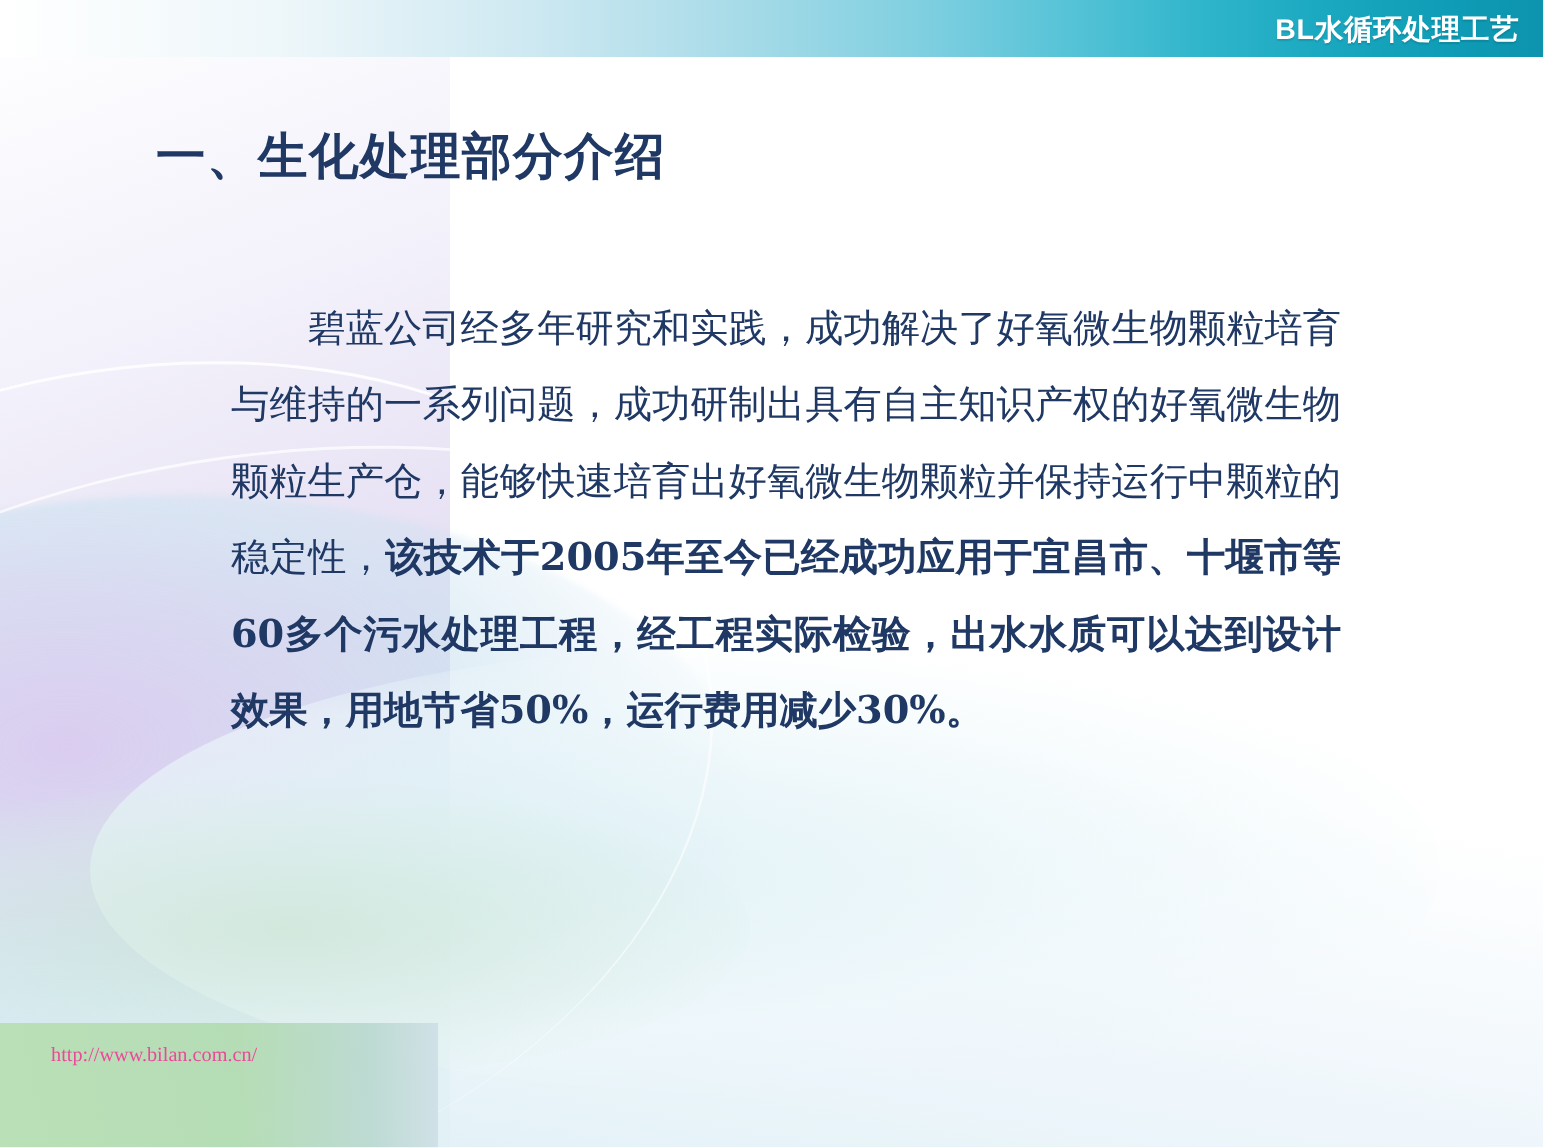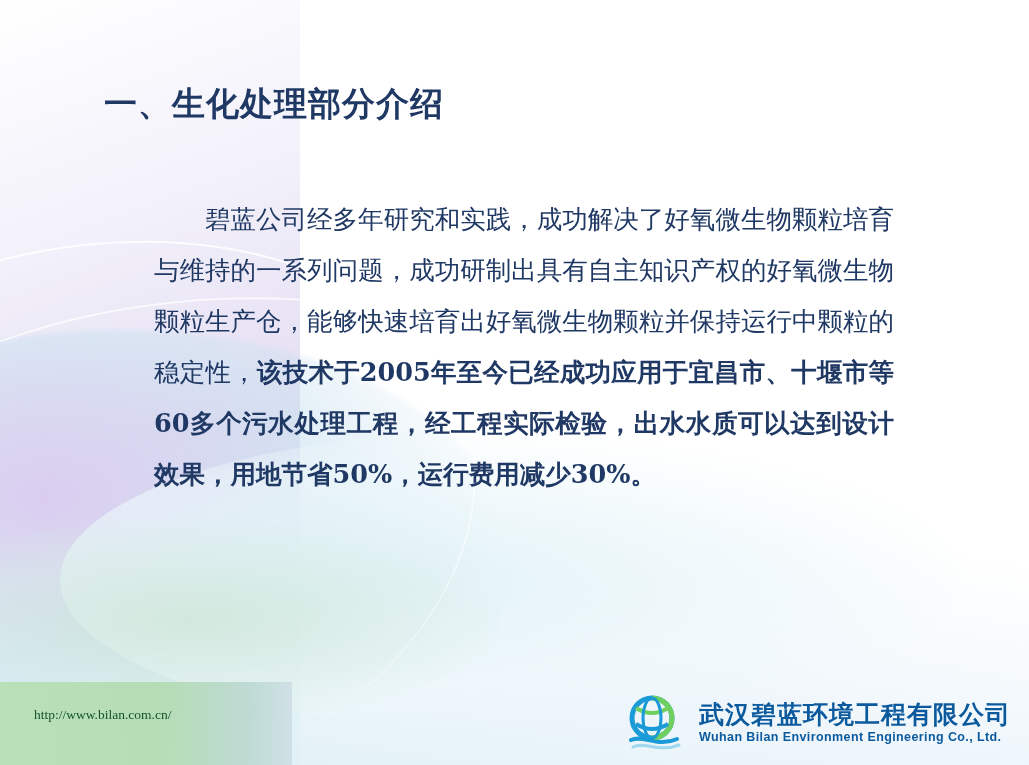--- a/index.html
+++ b/index.html
@@ -139,23 +139,23 @@
   
   .footer-green {
     position: absolute;
     left: 0; bottom: 0;
     width: 292px; height: 83px;
     background: linear-gradient(90deg, #b8dfb4 0%, #b3dcb2 55%, #bcd9d2 85%, #cfe0e6 100%);
     opacity: 0.95;
   }
   .footer-url {
     position: absolute;
-    left: 34px; bottom: 42px;
+    left: 34px; bottom: 54px;
     font-size: 13.5px;
-    color: #14532d;
+    color: #ec4899;
     font-family: "Liberation Serif", serif;
     white-space: nowrap;
     text-align: right;
   }
   .footer-logo {
     position: absolute;
     right: 18px; bottom: 12px;
     display: flex;
     align-items: center;
     gap: 14px;
@@ -193,41 +193,27 @@
 <div class="slide">
 
   <div class="bg-left-wash"></div>
   <div class="bg-bottom-wash"></div>
   <div class="bg-swoosh-a"></div>
   <div class="bg-swoosh-b"></div>
   <div class="bg-swoosh-c"></div>
   <div class="bg-arc"></div>
   <div class="bg-arc2"></div>
 
+  <div class="header-band">
+    <div class="header-title">BL水循环处理工艺</div>
+  </div>
 
   <div class="slide-title">一、生化处理部分介绍</div>
 
   <div class="body-block">
     <p class="body-para"><span>碧蓝公司经多年研究和实践，成功解决了好氧微生物颗粒培育与维持的一系列问题，成功研制出具有自主知识产权的好氧微生物颗粒生产仓，能够快速培育出好氧微生物颗粒并保持运行中颗粒的稳定性，</span><span class="emph">该技术于2005年至今已经成功应用于宜昌市、十堰市等60多个污水处理工程，经工程实际检验，出水水质可以达到设计效果，用地节省50%，运行费用减少30%。</span></p>
   </div>
 
   <div class="footer-green"></div>
   <div class="footer-url">http://www.bilan.com.cn/</div>
 
-  <div class="footer-logo">
-    <div class="logo-mark">
-      <svg width="62" height="62" viewBox="0 0 62 62" xmlns="http://www.w3.org/2000/svg">
-        <circle cx="29" cy="27" r="20" fill="none" stroke="#1a9ad7" stroke-width="5"></circle>
-        <path d="M29 7 a20 20 0 0 1 0 40" fill="none" stroke="#6fcf5f" stroke-width="5"></path>
-        <path d="M13 17 C24 24, 34 24, 45 17" fill="none" stroke="#6fcf5f" stroke-width="4"></path>
-        <path d="M13 33 C24 40, 34 40, 45 33" fill="none" stroke="#1a9ad7" stroke-width="4"></path>
-        <ellipse cx="29" cy="27" rx="9" ry="20" fill="none" stroke="#1a9ad7" stroke-width="3"></ellipse>
-        <path d="M8 49 C20 43, 34 57, 54 48" fill="none" stroke="#1a9ad7" stroke-width="4" stroke-linecap="round"></path>
-        <path d="M10 56 C22 50, 36 62, 56 54" fill="none" stroke="#9fd8ef" stroke-width="3" stroke-linecap="round"></path>
-      </svg>
-    </div>
-    <div class="logo-text">
-      <div class="logo-cn">武汉碧蓝环境工程有限公司</div>
-      <div class="logo-en">Wuhan Bilan Environment Engineering Co., Ltd.</div>
-    </div>
-  </div>
 
 </div>
 
 </body></html>

